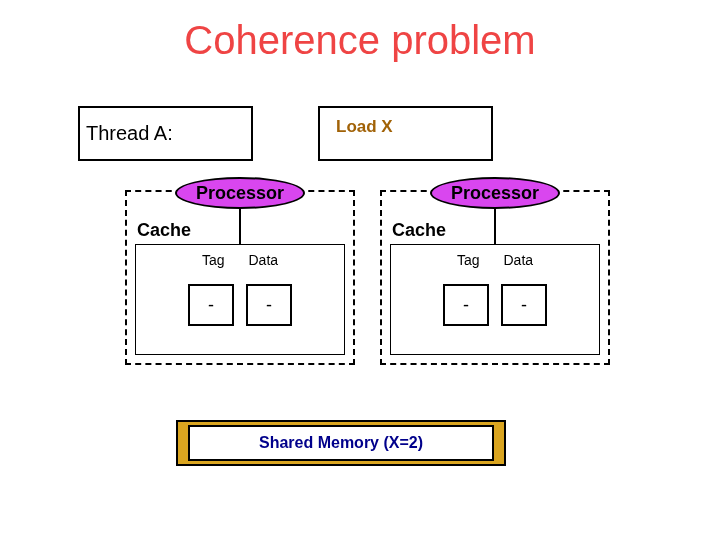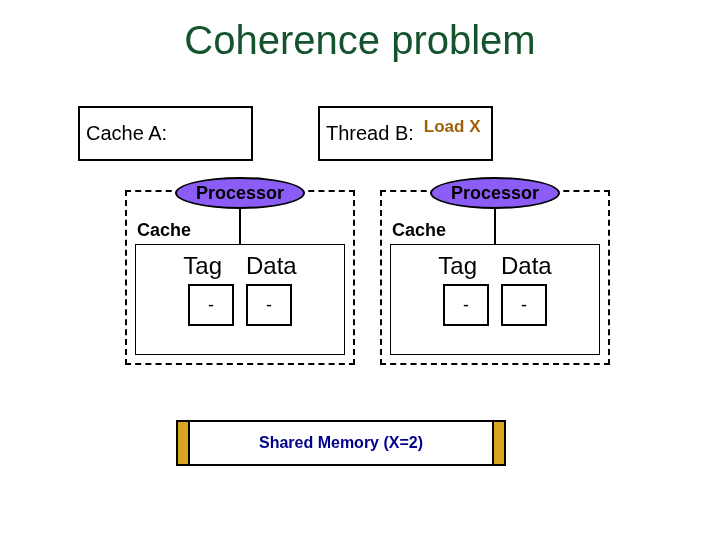--- a/index.html
+++ b/index.html
@@ -11,21 +11,21 @@
     font-family: Arial, Helvetica, sans-serif;
     position: relative;
   }
   .title {
     position: absolute;
     top: 18px;
     left: 0;
     width: 100%;
     text-align: center;
     font-size: 40px;
-    color: #14532d;
+    color: #ef4444;
   }
   .thread-box {
     position: absolute;
     border: 2px solid #000;
     background: #fff;
     display: flex;
     align-items: center;
     font-size: 20px;
     color: #000;
     padding-left: 6px;
@@ -43,21 +43,21 @@
     position: absolute;
     border: 2px dashed #000;
   }
   .group-a { top: 190px; left: 125px; width: 230px; height: 175px; }
   .group-b { top: 190px; left: 380px; width: 230px; height: 175px; }
   .proc-pill {
     position: absolute;
     top: -15px;
     left: 50%;
     transform: translateX(-50%);
-    background: #8b5cf6;
+    background: #d946ef;
     border: 2px solid #000;
     border-radius: 50%;
     width: 130px;
     height: 32px;
     display: flex;
     align-items: center;
     justify-content: center;
     font-size: 18px;
     font-weight: bold;
     color: #000;
@@ -88,21 +88,21 @@
     border: 1px solid #000;
     background: #fff;
   }
   .headers {
     position: absolute;
     top: 60px;
     width: 100%;
     display: flex;
     justify-content: center;
     gap: 24px;
-    font-size: 24px;
+    font-size: 14px;
     color: #000;
   }
   .cells {
     position: absolute;
     top: 92px;
     width: 100%;
     display: flex;
     justify-content: center;
     gap: 12px;
   }
@@ -126,40 +126,39 @@
     background: #daa520;
     border: 2px solid #000;
     display: flex;
     align-items: center;
     justify-content: center;
   }
   .mem-inner {
     background: #fff;
     border: 2px solid #000;
     width: 306px;
-    height: 46px;
+    height: 36px;
     display: flex;
     align-items: center;
     justify-content: center;
     font-size: 16px;
     font-weight: bold;
     color: #00008b;
   }
 </style>
 </head>
 <body>
 
 <div class="title">Coherence problem</div>
 
 <div class="thread-box thread-a">
-  <span>Cache A:</span>
+  <span>Thread A:</span>
 </div>
 
 <div class="thread-box thread-b">
-  <span>Thread B:</span>
   <span class="load">Load X</span>
 </div>
 
 <div class="proc-group group-a">
   <div class="stem"></div>
   <div class="proc-pill">Processor</div>
   <div class="cache-label">Cache</div>
   <div class="cache-box"></div>
   <div class="headers">
     <span>Tag</span>

